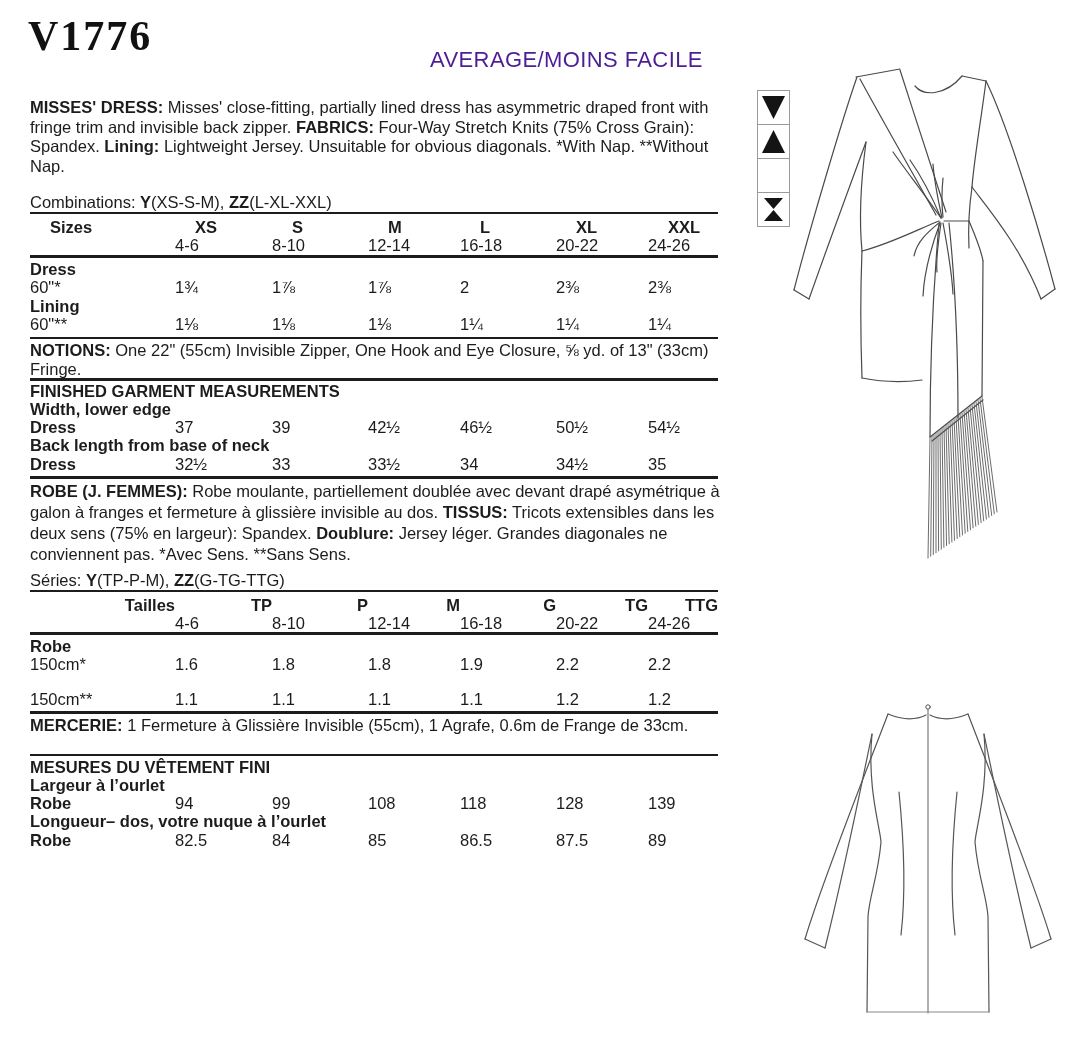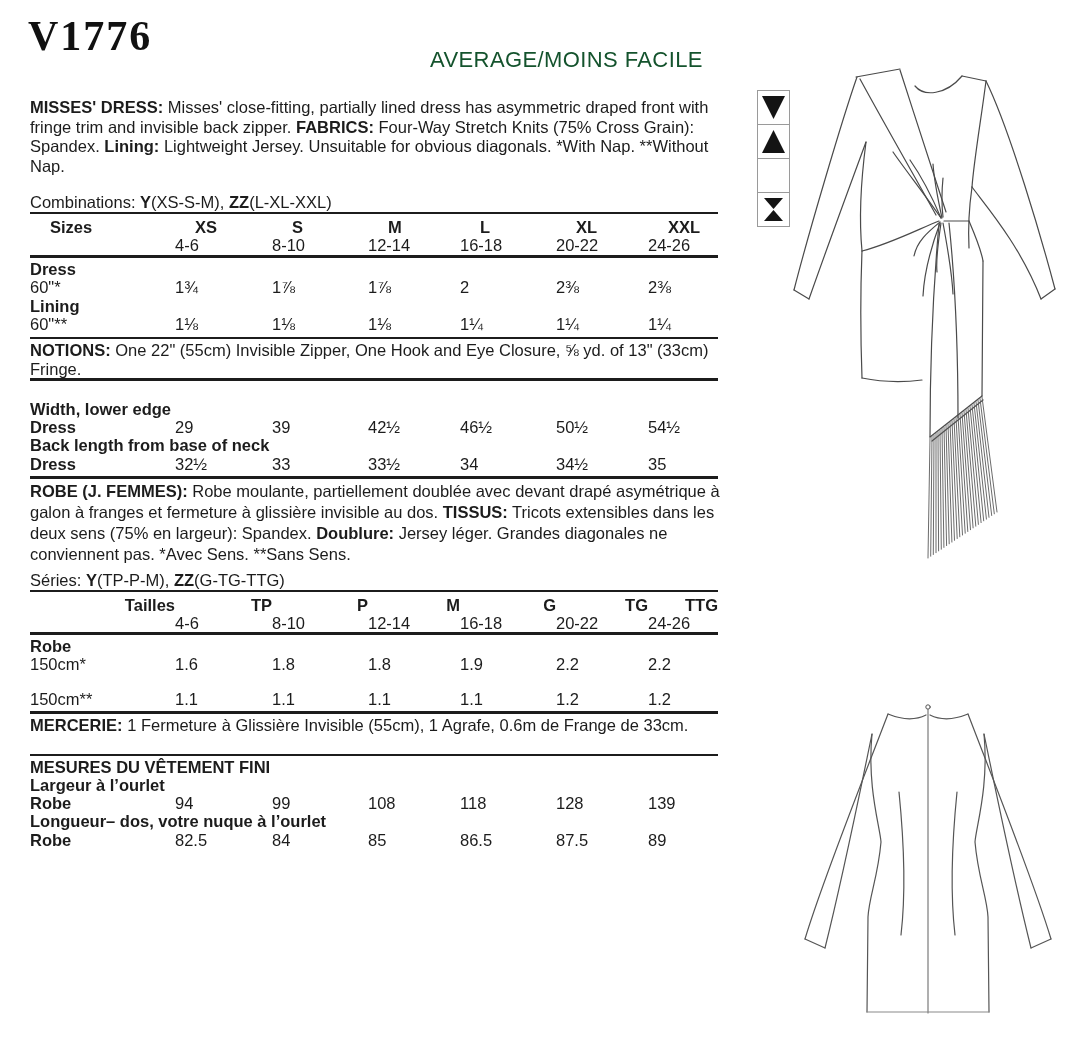--- a/index.html
+++ b/index.html
@@ -1,21 +1,21 @@
 <!DOCTYPE html>
 <html><head>
 <meta charset="utf-8">
 <style>
   html,body{margin:0;padding:0;background:#ffffff;}
   #page{position:relative;width:1089px;height:1043px;background:#fff;overflow:hidden;
         font-family:"Liberation Sans","DejaVu Sans",sans-serif;color:#1c1c1c;}
   .abs{position:absolute;}
   #pattern-number{left:28px;top:12px;font-family:"Liberation Serif","DejaVu Serif",serif;
         font-weight:700;font-size:42px;letter-spacing:2px;color:#111;}
-  #difficulty{left:430px;top:47px;font-size:22px;letter-spacing:0.4px;color:#14532d;}
+  #difficulty{left:430px;top:47px;font-size:22px;letter-spacing:0.4px;color:#4c1d95;}
   .para{left:30px;font-size:16.5px;line-height:19.5px;color:#1c1c1c;}
   .b{font-weight:700;}
   .rule{left:30px;width:688px;background:#1c1c1c;}
   .trow{position:absolute;left:30px;width:688px;display:grid;
         grid-template-columns:145px 97px 96px 92px 96px 92px 1fr;
         font-size:16.5px;line-height:18px;white-space:nowrap;}
   .c{display:block;}
   svg{display:block;}
   #symbol-column{left:757px;top:90px;width:31px;border:1.5px solid #9a9a9a;}
   .symcell{width:31px;height:33px;border-bottom:1.5px solid #9a9a9a;position:relative;}
@@ -83,26 +83,29 @@
     <span class="c">1¼</span>
     <span class="c">1¼</span>
   </div>
 
   <div class="abs rule" style="top:337px;height:2px;"></div>
   <div class="abs para" style="top:341px;width:688px;line-height:18.5px;">
     <span class="b">NOTIONS:</span><span> One 22" (55cm) Invisible Zipper, One Hook and Eye Closure, ⅝ yd. of 13" (33cm) Fringe.</span>
   </div>
   <div class="abs rule" style="top:378px;height:2.5px;"></div>
 
+  <div class="trow b" style="top:382px;">
+    <span class="c" style="grid-column:1/8;">FINISHED GARMENT MEASUREMENTS</span>
+  </div>
   <div class="trow b" style="top:400px;">
     <span class="c" style="grid-column:1/8;">Width, lower edge</span>
   </div>
   <div class="trow" style="top:418px;">
     <span class="c b">Dress</span>
-    <span class="c">29</span>
+    <span class="c">37</span>
     <span class="c">39</span>
     <span class="c">42½</span>
     <span class="c">46½</span>
     <span class="c">50½</span>
     <span class="c">54½</span>
   </div>
   <div class="trow b" style="top:436px;">
     <span class="c" style="grid-column:1/8;">Back length from base of neck</span>
   </div>
   <div class="trow" style="top:455px;">

